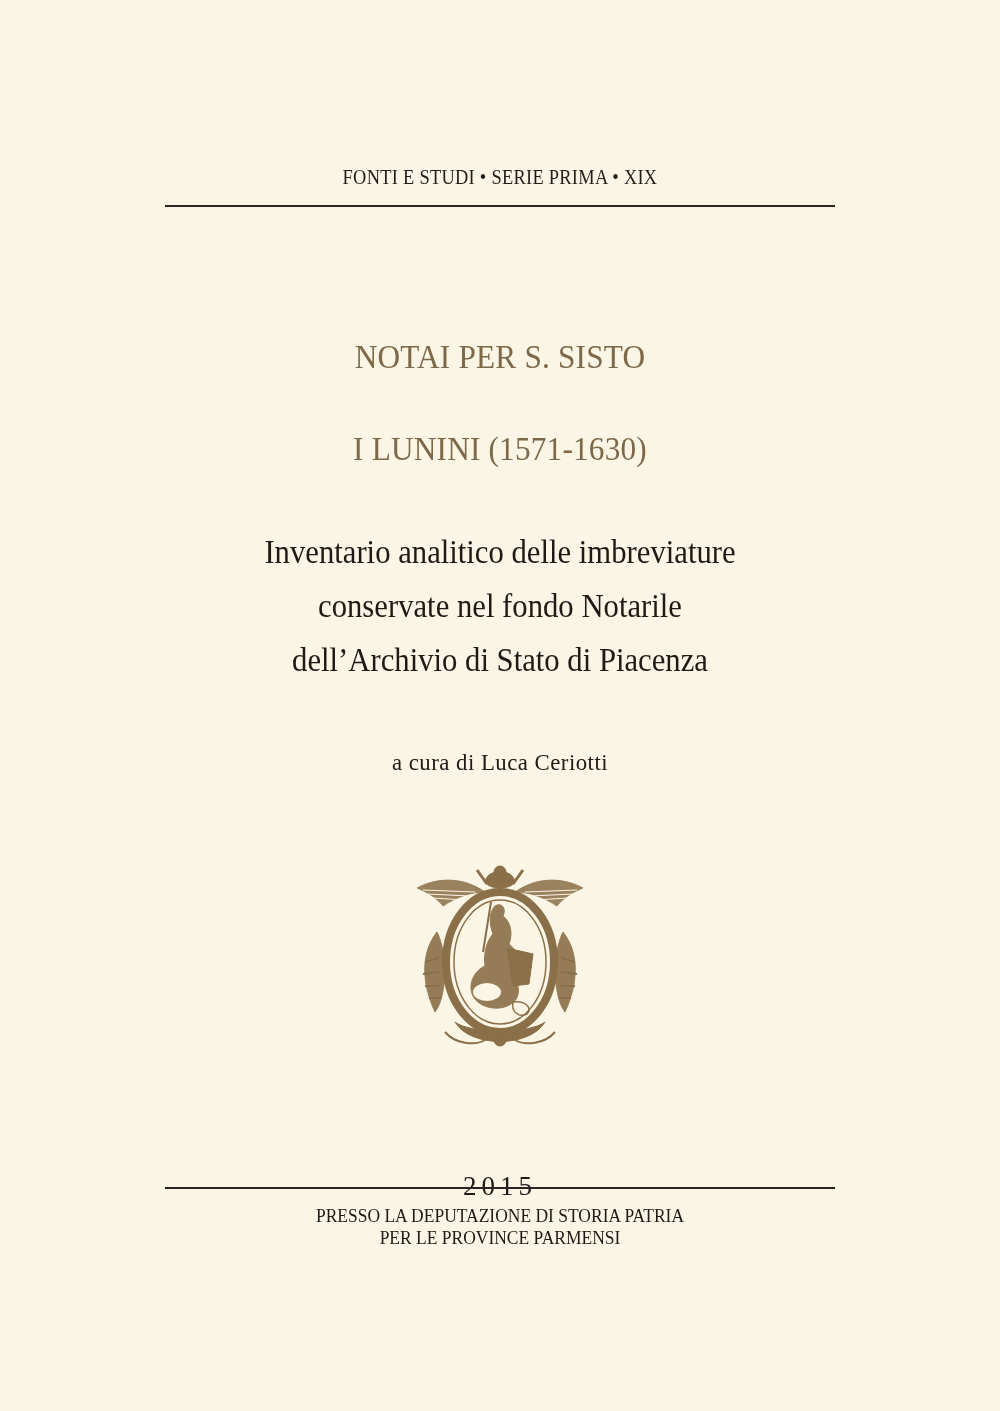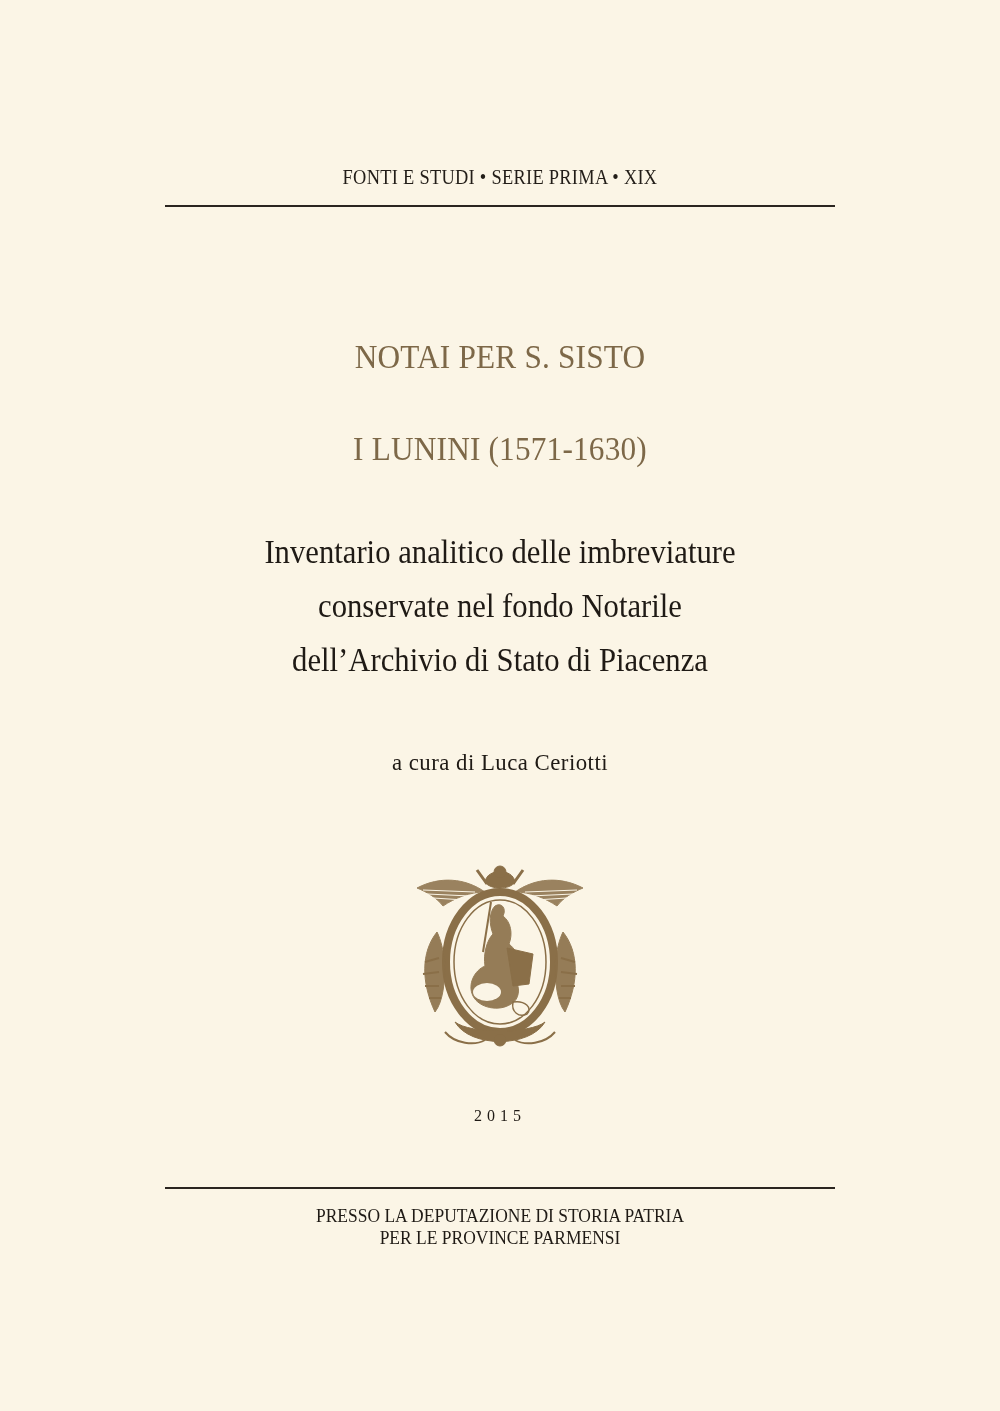--- a/index.html
+++ b/index.html
@@ -59,22 +59,22 @@
       transform-origin: 500px 0;
     }
     .emblem {
       position: absolute;
       left: 415px;
       top: 862px;
       width: 170px;
       height: 186px;
     }
     .year {
-      top: 1107px;
-      font-size: 16px;
+      top: 1171px;
+      font-size: 27px;
       letter-spacing: 5px;
       color: #1f1a15;
     }
     .publisher {
       top: 1205px;
       font-size: 19px;
       line-height: 22px;
       color: #1f1a15;
       transform: scaleX(0.92);
       transform-origin: 500px 0;

